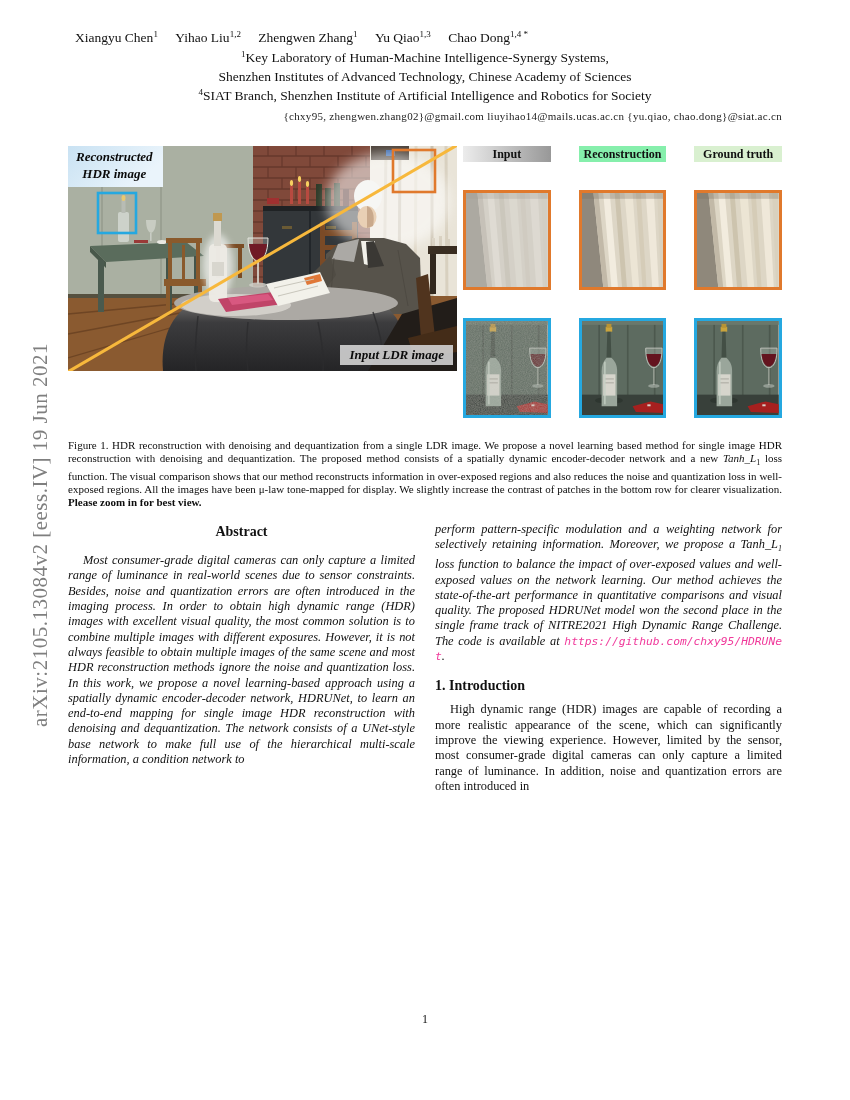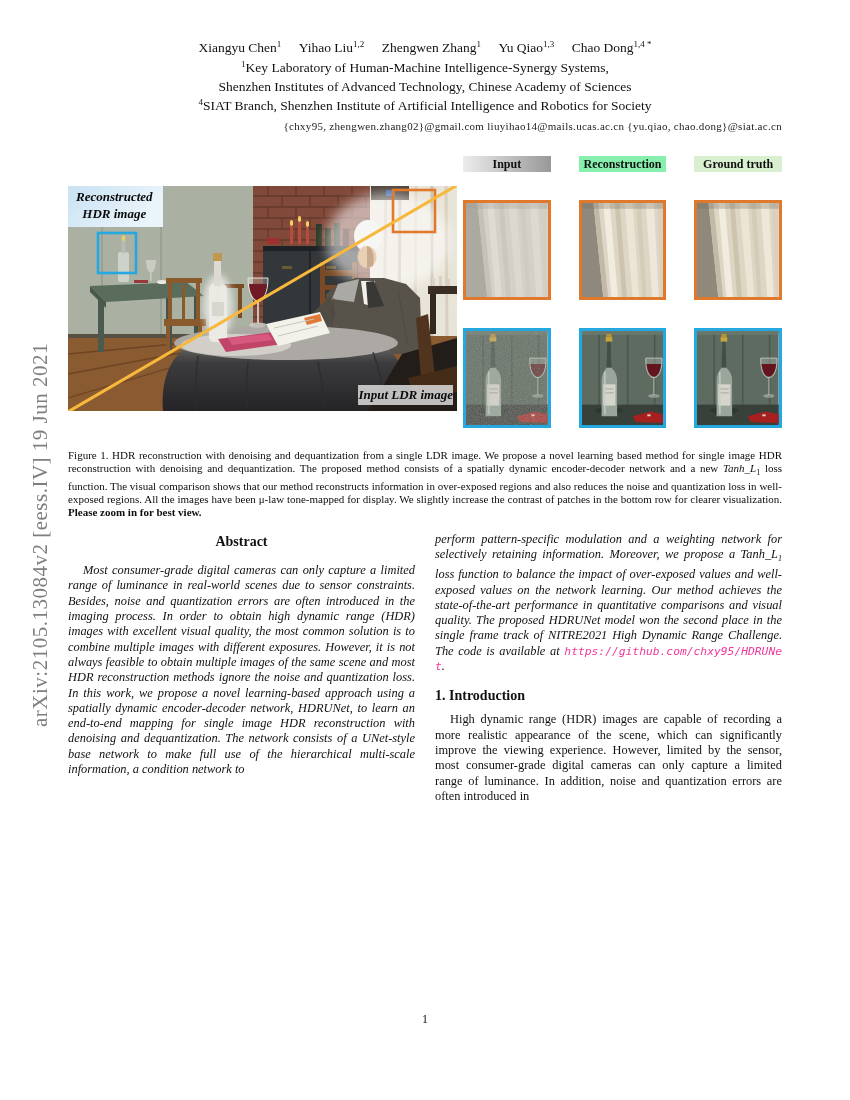--- a/index.html
+++ b/index.html
@@ -3,34 +3,34 @@
 <meta charset="utf-8">
 <style>
   html,body{margin:0;padding:0;background:#ffffff;}
   .page{position:relative;width:850px;height:1100px;background:#ffffff;overflow:hidden;
         font-family:"Liberation Serif",serif;color:#111;}
   .watermark{position:absolute;top:535px;left:40px;transform:translate(-50%,-50%) rotate(-90deg);
         white-space:nowrap;font-size:21px;color:#7f7f7f;letter-spacing:.5px;
         font-family:"Liberation Serif",serif;}
   .content{position:absolute;left:68px;top:0;width:714px;}
   .title{margin:142px 0 0 0;text-align:center;font-size:19px;font-weight:bold;line-height:1.45;}
-  .authors{margin-top:40px;text-align:center;font-size:13.5px;}
+  .authors{margin-top:30px;text-align:left;font-size:13.5px;}
   .authors .au{margin:0 7px;}
   sup{font-size:9px;line-height:0;}
   .affil{text-align:center;font-size:13.5px;line-height:1.42;margin-top:2px;}
   .affil .sep{display:inline-block;width:16px;}
   .emails{text-align:right;font-family:Liberation Serif, serif;
         font-size:11px;letter-spacing:.3px;margin-top:5px;color:#222;}
   .figure{margin-top:24px;display:flex;gap:6px;}
-  .photo{position:relative;width:389px;height:225px;flex:0 0 auto;overflow:hidden;margin-top:30px;}
+  .photo{position:relative;width:389px;height:225px;flex:0 0 auto;overflow:hidden;}
   .photo svg{display:block;width:389px;height:225px;}
   .hdr-label{position:absolute;left:0;top:0;padding:3px 10px 4px 8px;text-align:center;
         background:linear-gradient(135deg,#c9e2f3 0%,#eaf4fb 80%);
         font-size:13px;font-weight:bold;font-style:italic;line-height:1.3;color:#0a0a0a;}
-  .ldr-label{position:absolute;right:4px;bottom:6px;padding:2px 0;
+  .ldr-label{position:absolute;right:4px;bottom:6px;padding:2px 9px;
         background:rgba(214,214,214,0.88);font-size:13px;font-weight:bold;font-style:italic;color:#0a0a0a;}
   .patch-grid{display:grid;grid-template-columns:repeat(3,1fr);grid-template-rows:16px 100px 100px;
         column-gap:4px;row-gap:4px;flex:1 1 auto;gap:28px;}
   .col-head{display:flex;align-items:center;justify-content:center;
         font-size:12px;font-weight:bold;font-family:"Liberation Serif",serif;}
   .col-head.input{background:linear-gradient(90deg,#ececec 0%,#989898 100%);}
   .col-head.recon{background:#86efac;}
   .col-head.gt{background:#d9f0d0;text-align:center;}
   .patch{box-sizing:border-box;overflow:hidden;}
   .patch svg{display:block;width:100%;height:100%;}

